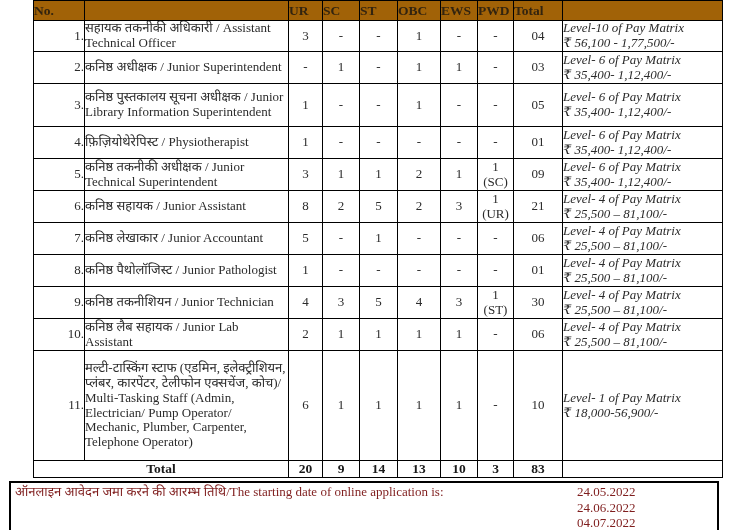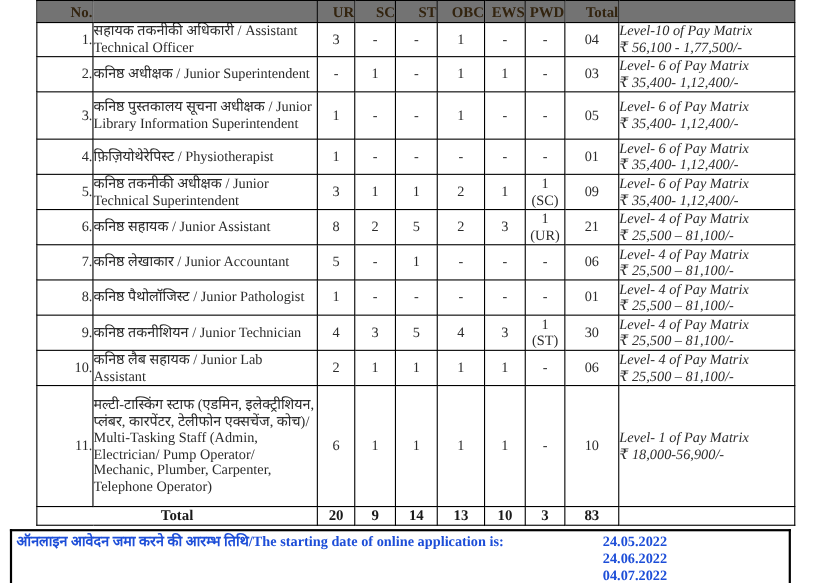--- a/index.html
+++ b/index.html
@@ -28,25 +28,25 @@
   }
   table.vacancy td, table.vacancy th {
     border: 1.5px solid #000000;
     padding: 0;
     font-size: 13px;
     line-height: 1.15;
     vertical-align: middle;
     overflow: hidden;
   }
   table.vacancy th {
-    background: #737373;
+    background: #a16207;
     color: #33240f;
     font-weight: bold;
     font-size: 13.5px;
-    text-align: right;
+    text-align: left;
   }
   th.pay-head { background: #ffffff; }
   td.num { text-align: center; font-size: 14px; }
   td.no-cell { text-align: right; padding-right: 6px; font-size: 14px; }
   td.post-cell { text-align: left; padding: 1px 4px 1px 7px; font-size: 13px; }
   td.pay-cell {
     text-align: left;
     padding: 1px 2px 1px 6px;
     font-size: 13px;
     white-space: pre-line;
@@ -74,28 +74,27 @@
     border-left: 2px solid #000000;
     border-right: 2px solid #000000;
     box-sizing: border-box;
     padding-top: 1px;
   }
   .footer-line {
     position: relative;
     height: 15.6px;
     font-size: 13px;
     line-height: 15.6px;
-    color: #1d4ed8;
+    color: #7f1d1d;
     padding-left: 4px;
     white-space: nowrap;
-    font-weight: bold;
   }
   .footer-date {
     position: absolute;
-    left: 537px;
+    left: 566px;
     top: 0;
   }
 </style>
 </head>
 <body>
 
 <div class="page">
 
   <table class="vacancy">
     <colgroup>

